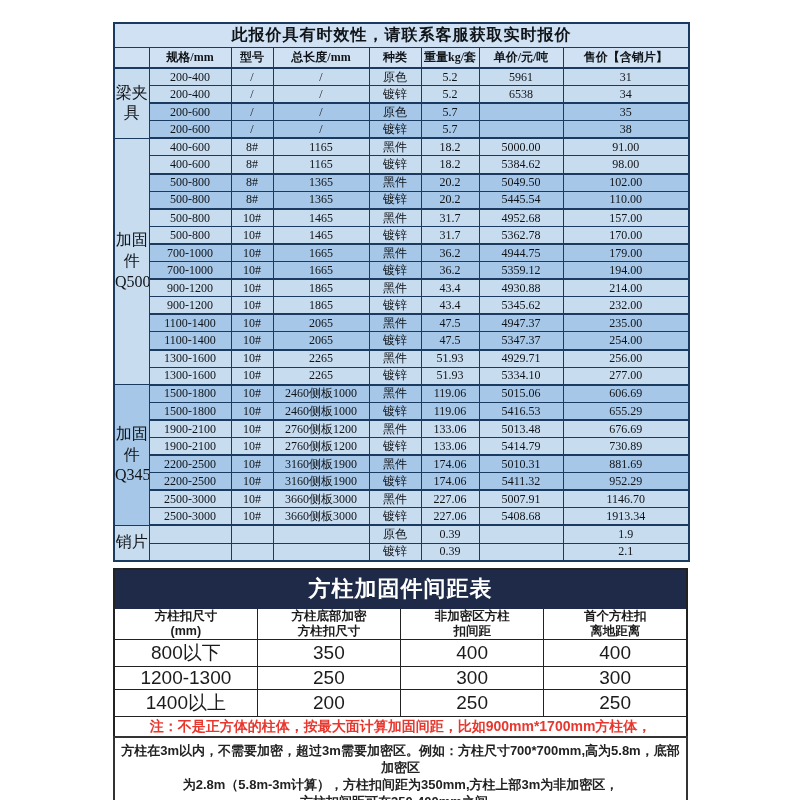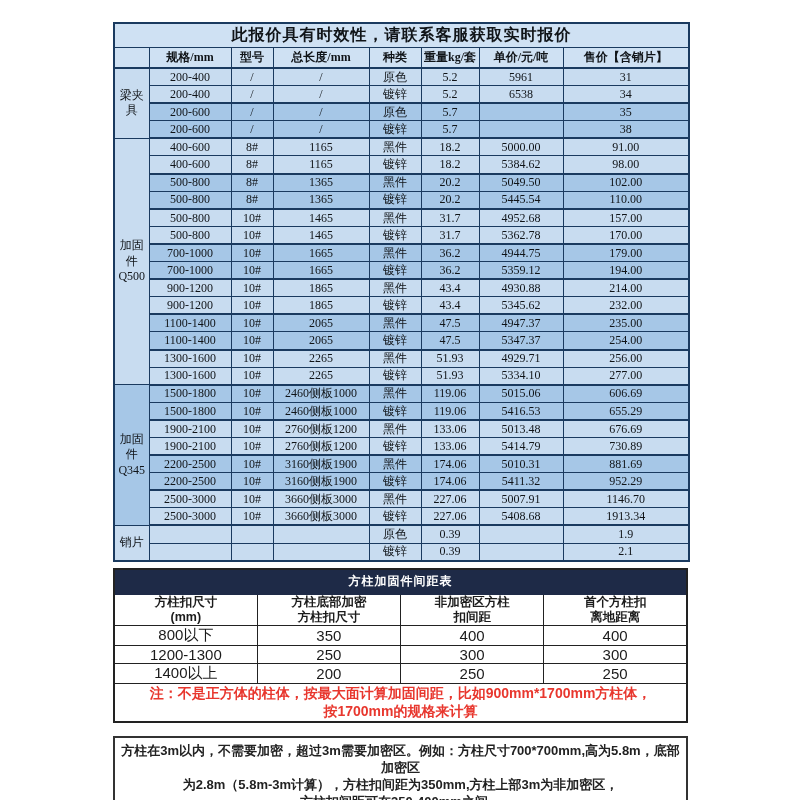--- a/index.html
+++ b/index.html
@@ -26,41 +26,41 @@
   .price-table tr.head-row td {
     background: #cfe1f3; font-weight: bold; font-size: 12px; height: 21px;
     border-bottom-width: 2px;
     text-align: center;
   }
   .price-table tr.light td { background: #c8dcf0; }
   .price-table tr.dark  td { background: #a6c7e7; }
   .price-table tr.pair-end td { border-bottom-width: 2px; }
   .price-table tr.sec-end  td { border-bottom-width: 2.5px; }
   .price-table td.group-cell {
-    background: #c3d9ee; white-space: pre-line; font-size: 12px; line-height: 1.3;
+    background: #c3d9ee; white-space: pre-line; font-size: 16px; line-height: 1.3;
   }
   table.price-table { border: 2.5px solid #1a3a5f; }
   
   table.spacing-table {
     position: absolute; left: 113px; top: 568px; width: 575px;
     border-collapse: collapse; table-layout: fixed; color: #1b1b1b;
   }
   .spacing-table td {
     border: 1.5px solid #222222; text-align: center; vertical-align: middle;
     padding: 0; background: #ffffff;
   }
   .spacing-table tr.sp-title td {
-    background: #1e2a47; color: #ffffff; font-weight: bold; font-size: 12px;
-    height: 25px; border-color: #1e2a47; letter-spacing: 1px;
+    background: #1e2a47; color: #ffffff; font-weight: bold; font-size: 22px;
+    height: 39px; border-color: #1e2a47; letter-spacing: 1px;
   }
   .spacing-table tr.sp-head td {
     font-weight: bold; font-size: 12.5px; height: 31px;
     white-space: pre-line; line-height: 1.2; margin-left: 21px;
   }
-  .spacing-table tr.sp-body td { font-size: 15px; height: 18px; }
+  .spacing-table tr.sp-body td { font-size: 19px; height: 18px; }
   .spacing-table tr.sp-note td {
     color: #e8372e; font-weight: bold; font-size: 14px; height: 36px;
     white-space: pre-line; line-height: 1.35;
   }
   table.spacing-table { border: 2px solid #222222; }
   
   .bottom-note {
     position: absolute; left: 113px; top: 736px; width: 575px;
     border: 2px solid #333333; background: #ffffff;
     text-align: center; font-size: 13px; font-weight: bold; color: #222222;

